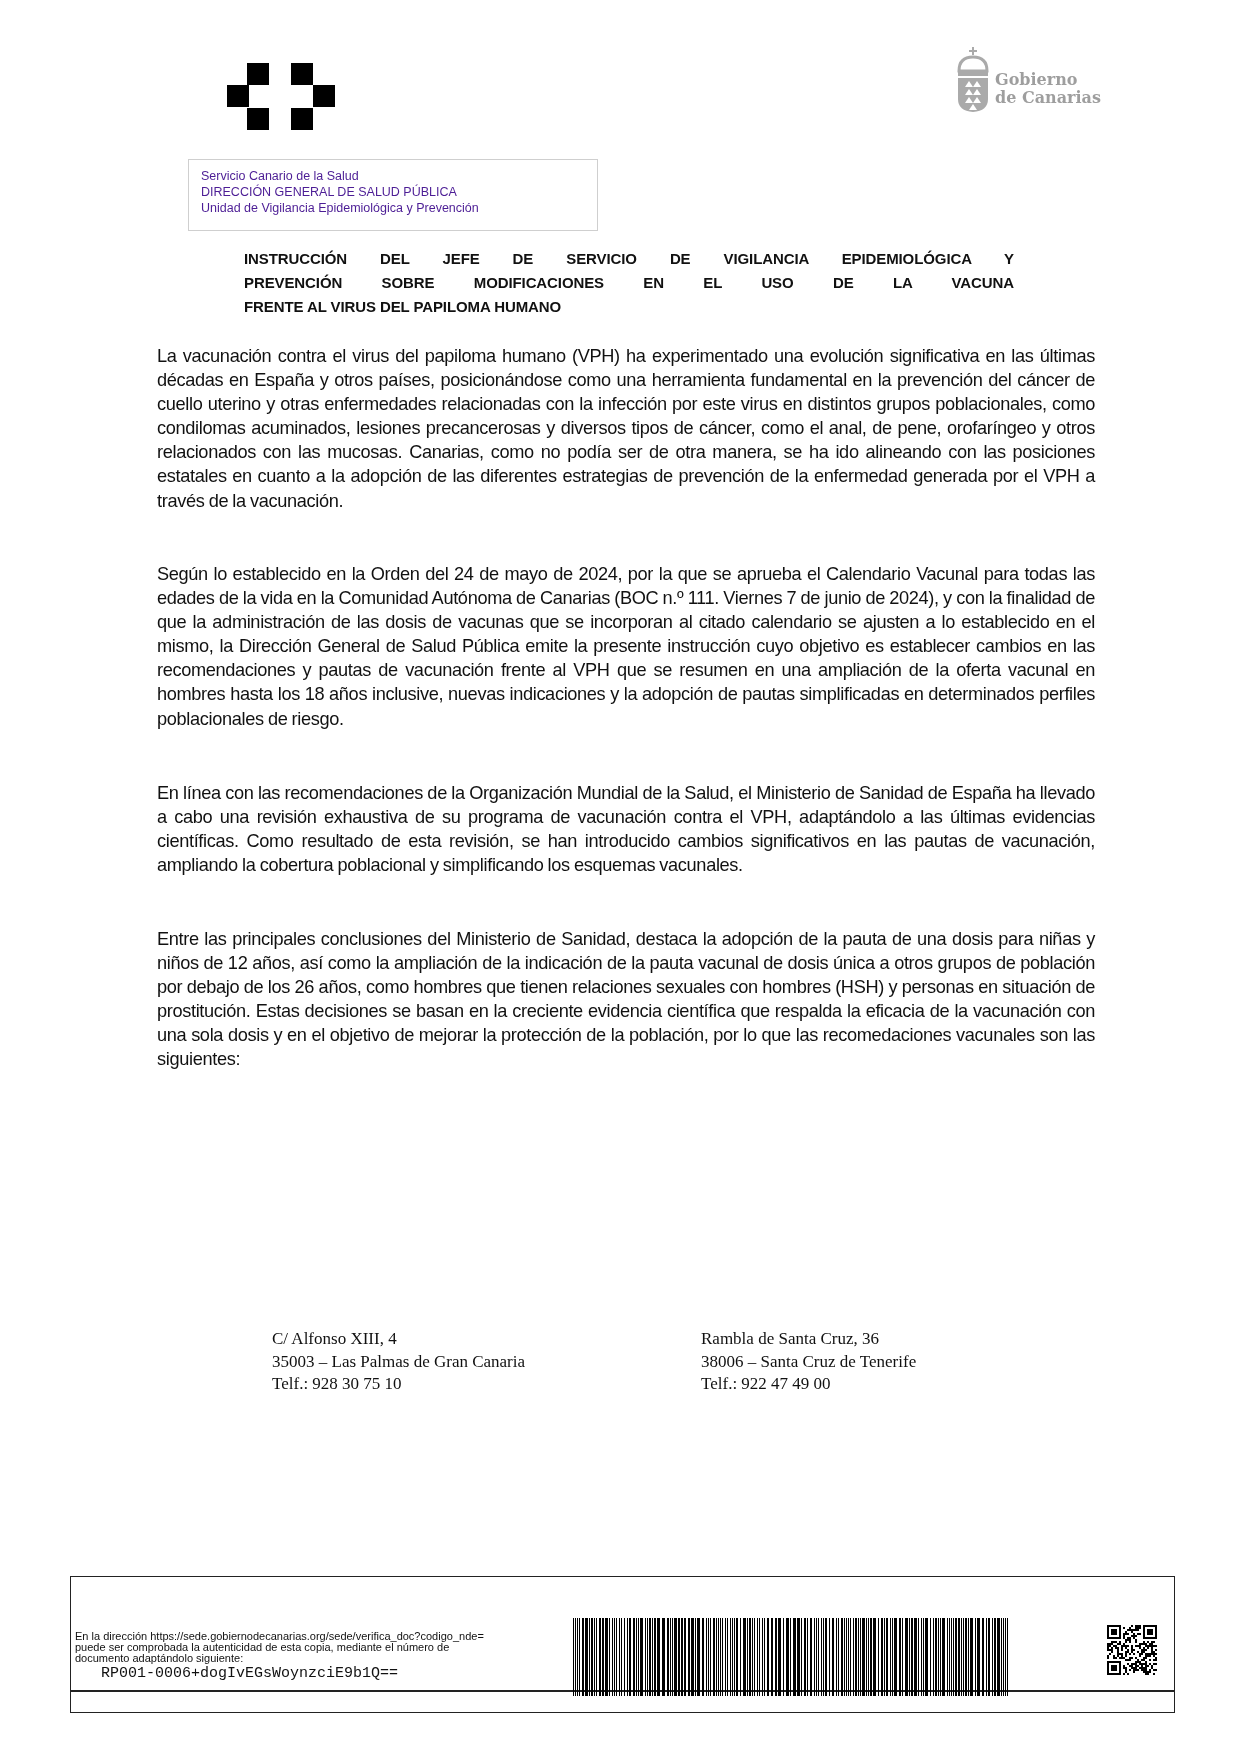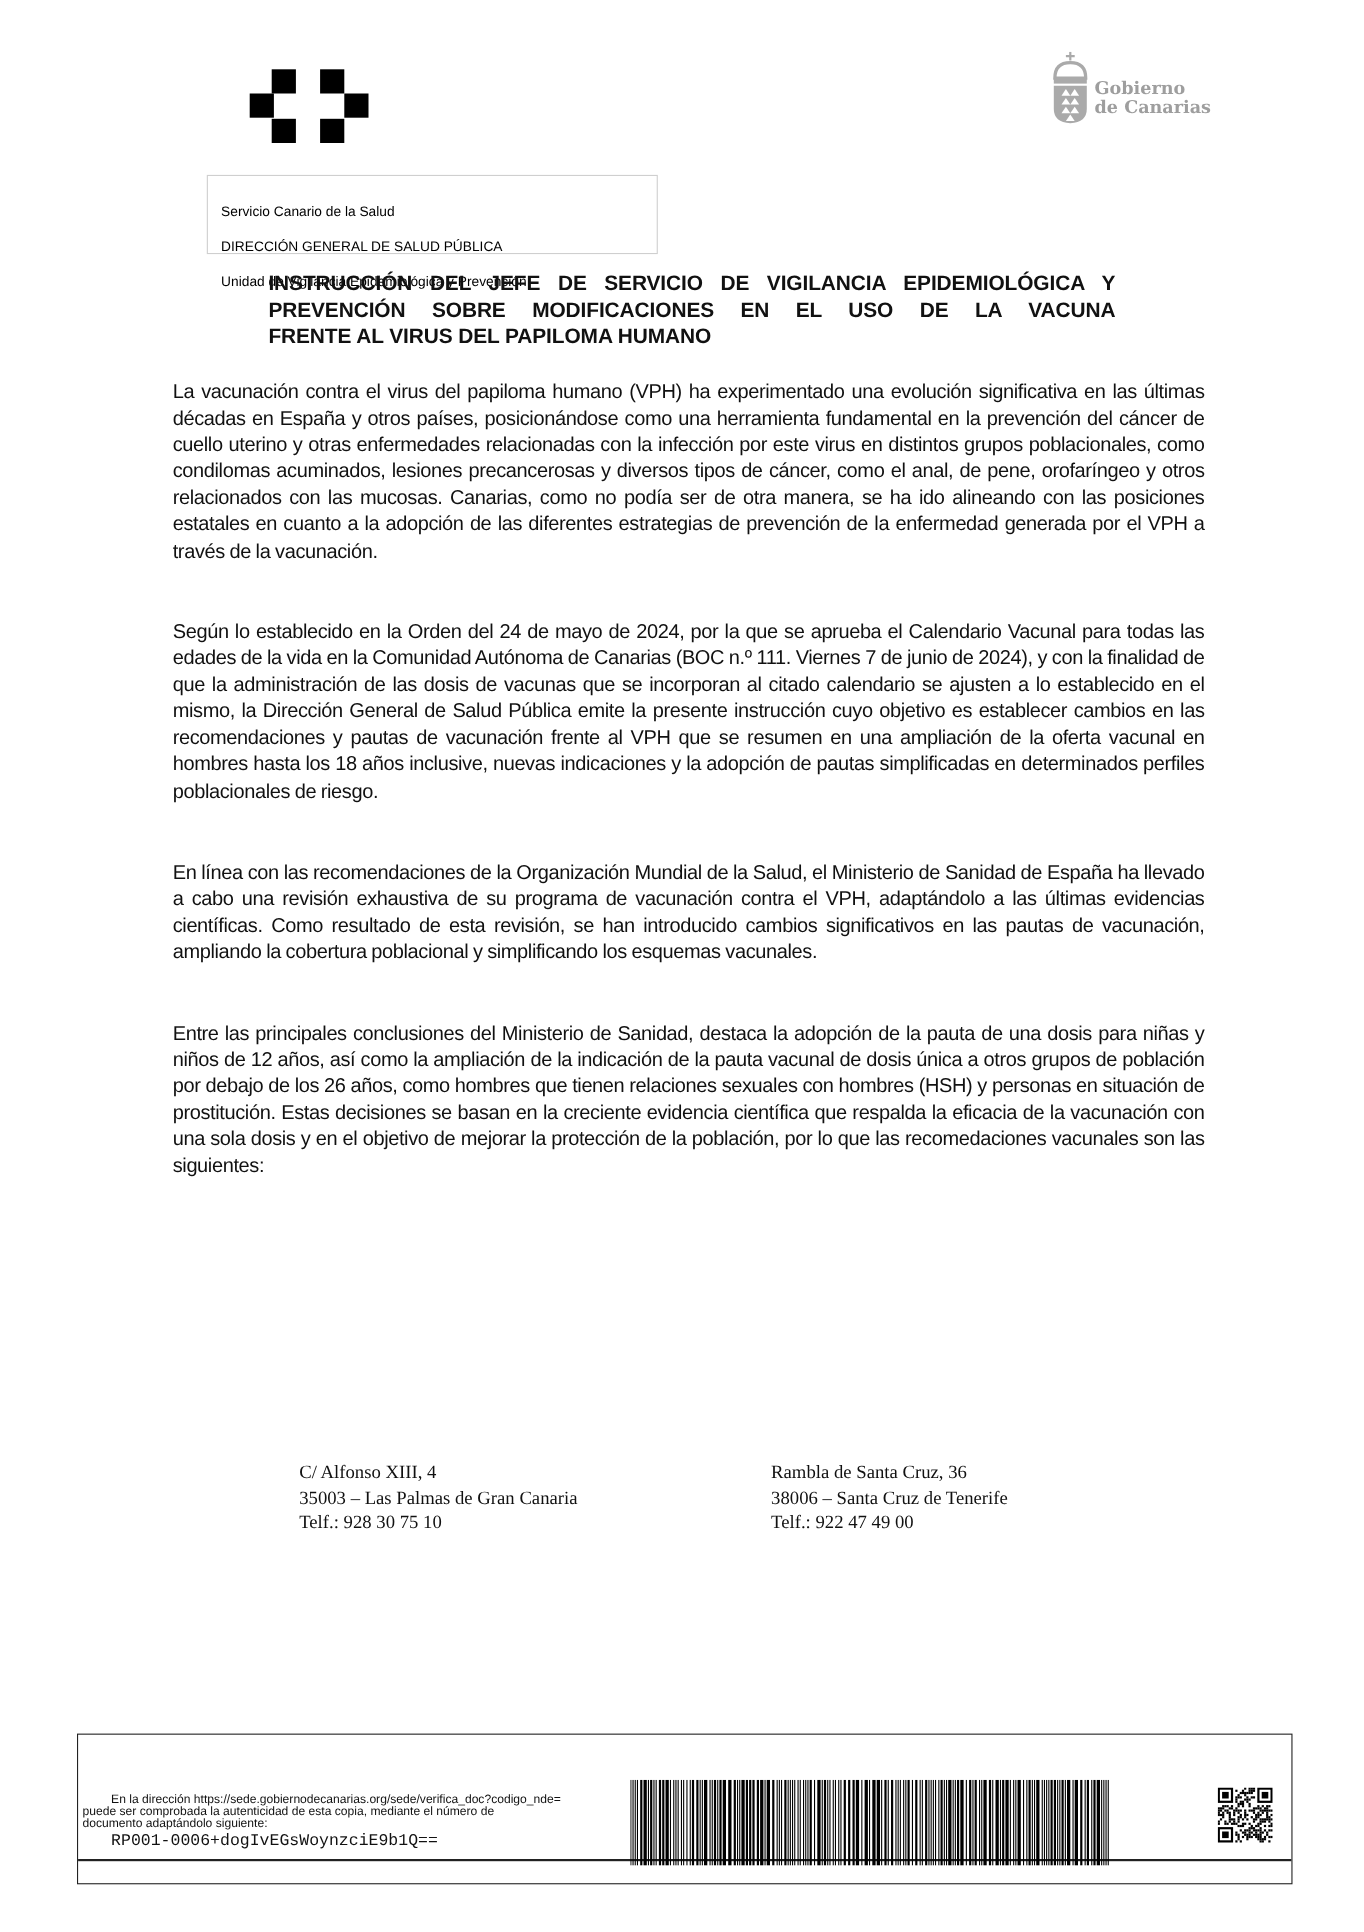--- a/index.html
+++ b/index.html
@@ -2,22 +2,22 @@
 <html><head>
 <meta charset="utf-8">
 <style>
   html, body { margin:0; padding:0; background:#ffffff; }
   body { width:1240px; height:1756px; position:relative; overflow:hidden; color:#111; }
   .abs { position:absolute; }
   .logo-sq { position:absolute; width:22px; height:22px; background:#000; }
   .gob { position:absolute; left:955px; left:955px; top:47px; width:140px; height:70px; color:#9a9a9a; }
   .gob-text { position:absolute; left:40px; top:24px; font-family:"DejaVu Serif", serif; font-size:16px; line-height:18px; color:#9e9e9e; font-weight:bold; white-space:nowrap; }
   .hdr-box { position:absolute; left:188px; top:159px; width:408px; height:70px; border:1px solid #cfcfcf; }
-  .hdr-line { font-family:"Liberation Sans", sans-serif; font-size:12.5px; line-height:16px; color:#000000; white-space:nowrap;margin-top:16px; }
-  .title { position:absolute; left:244px; top:247px; width:770px; font-family:"Liberation Sans", sans-serif; font-weight:bold; font-size:19px; line-height:24px; text-align:justify; letter-spacing:-0.1px; }
+  .hdr-line { font-family:"Liberation Sans", sans-serif; font-size:12.5px; line-height:16px; color:#4c1d95; white-space:nowrap; }
+  .title { position:absolute; left:244px; top:247px; width:770px; font-family:"Liberation Sans", sans-serif; font-weight:bold; font-size:15px; line-height:24px; text-align:justify; letter-spacing:-0.1px; }
   .title span { display:block; }
   .title .j { text-align-last:justify; }
   .body-text { position:absolute; left:157px; width:938px; font-family:"Liberation Sans", sans-serif; font-size:18.2px; line-height:24.1px; text-align:justify; letter-spacing:-0.35px; word-spacing:-0.5px; }
   .addr { position:absolute; font-family:"Liberation Serif", serif; font-size:17px; line-height:22.5px; white-space:nowrap; }
   .sig { position:absolute; left:70px; top:1576px; width:1103px; height:135px; border:1px solid #222; font-family:"Liberation Sans", sans-serif; font-size:11px; color:#111; }
   .sig-row { position:absolute; left:0; right:0; border-bottom:1px solid #222; }
   .sig-txt { position:absolute; white-space:nowrap; }
   .mono { font-family:"Liberation Mono", monospace; font-size:15px; }
   #barcode, #qr { position:absolute; }
 </style>
@@ -80,21 +80,21 @@
 </div>
 <div class="addr" style="left:701px;top:1328px;">
   <div>Rambla de Santa Cruz, 36</div>
   <div>38006 – Santa Cruz de Tenerife</div>
   <div>Telf.: 922 47 49 00</div>
 </div>
 
 <div class="sig">
   <div class="sig-row" style="top:37px;height:76px;border-bottom:2px solid #222;">
     <div style="position:absolute;left:4px;top:17px;line-height:11px;">
-      <div class="sig-txt" style="position:static;margin-left:26px;">En la dirección https://sede.gobiernodecanarias.org/sede/verifica_doc?codigo_nde=</div>
+      <div class="sig-txt" style="position:static;">En la dirección https://sede.gobiernodecanarias.org/sede/verifica_doc?codigo_nde=</div>
       <div class="sig-txt" style="position:static;">puede ser comprobada la autenticidad de esta copia, mediante el número de</div>
       <div class="sig-txt" style="position:static;">documento adaptándolo siguiente:</div>
       <div class="sig-txt mono" style="position:static;margin-left:26px;margin-top:2px;line-height:16px;">RP001-0006+dogIvEGsWoynzciE9b1Q==</div>
     </div>
     <svg id="barcode" style="left:502px;top:4px;" width="438" height="78">
         <rect x="0" y="0" width="1" height="78" fill="#000"></rect>
         <rect x="2" y="0" width="1" height="78" fill="#000"></rect>
         <rect x="4" y="0" width="1" height="78" fill="#000"></rect>
         <rect x="6" y="0" width="1" height="78" fill="#000"></rect>
         <rect x="9" y="0" width="2" height="78" fill="#000"></rect>

